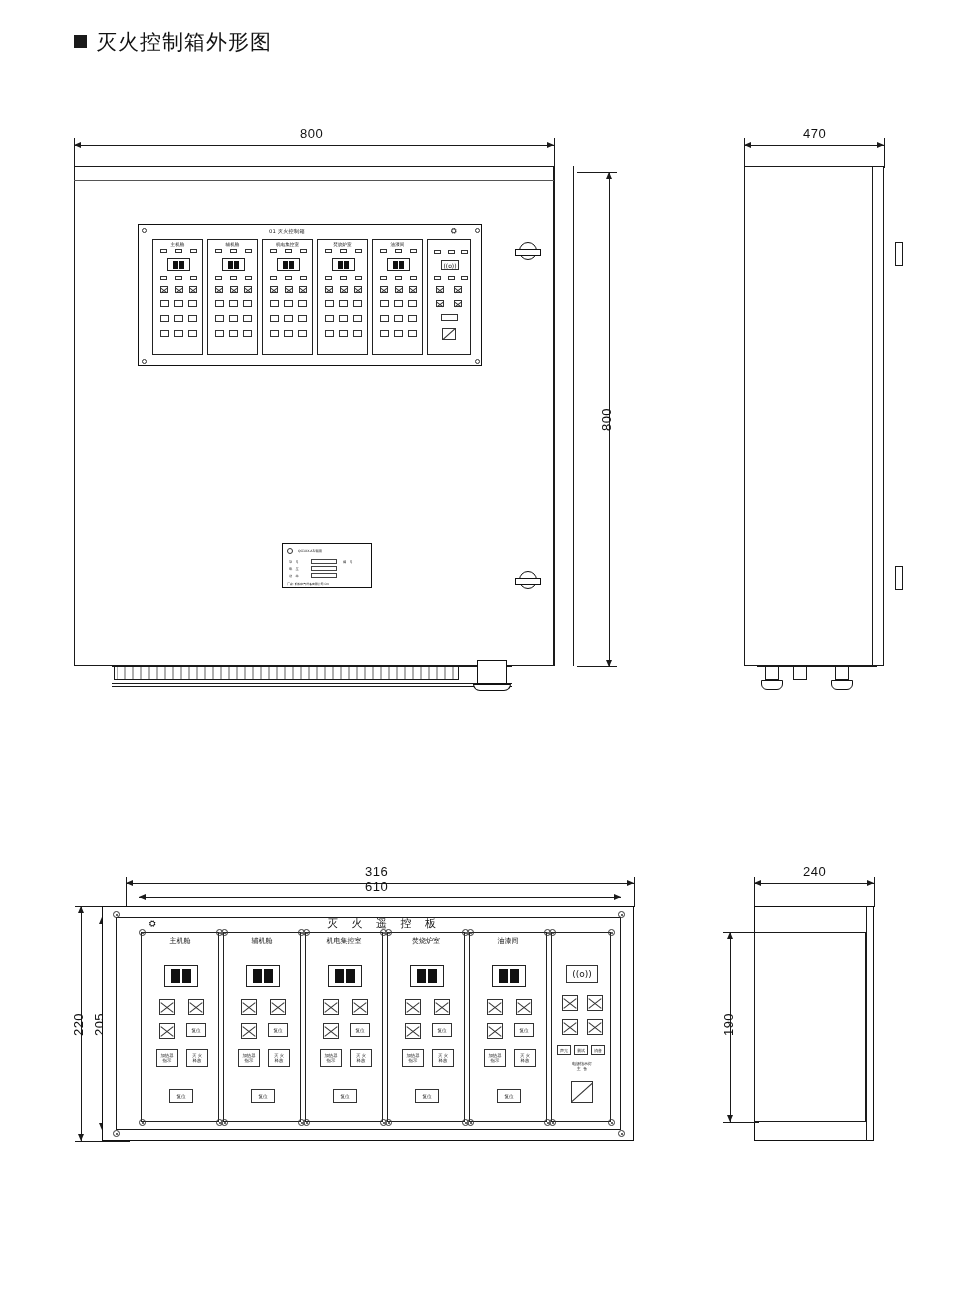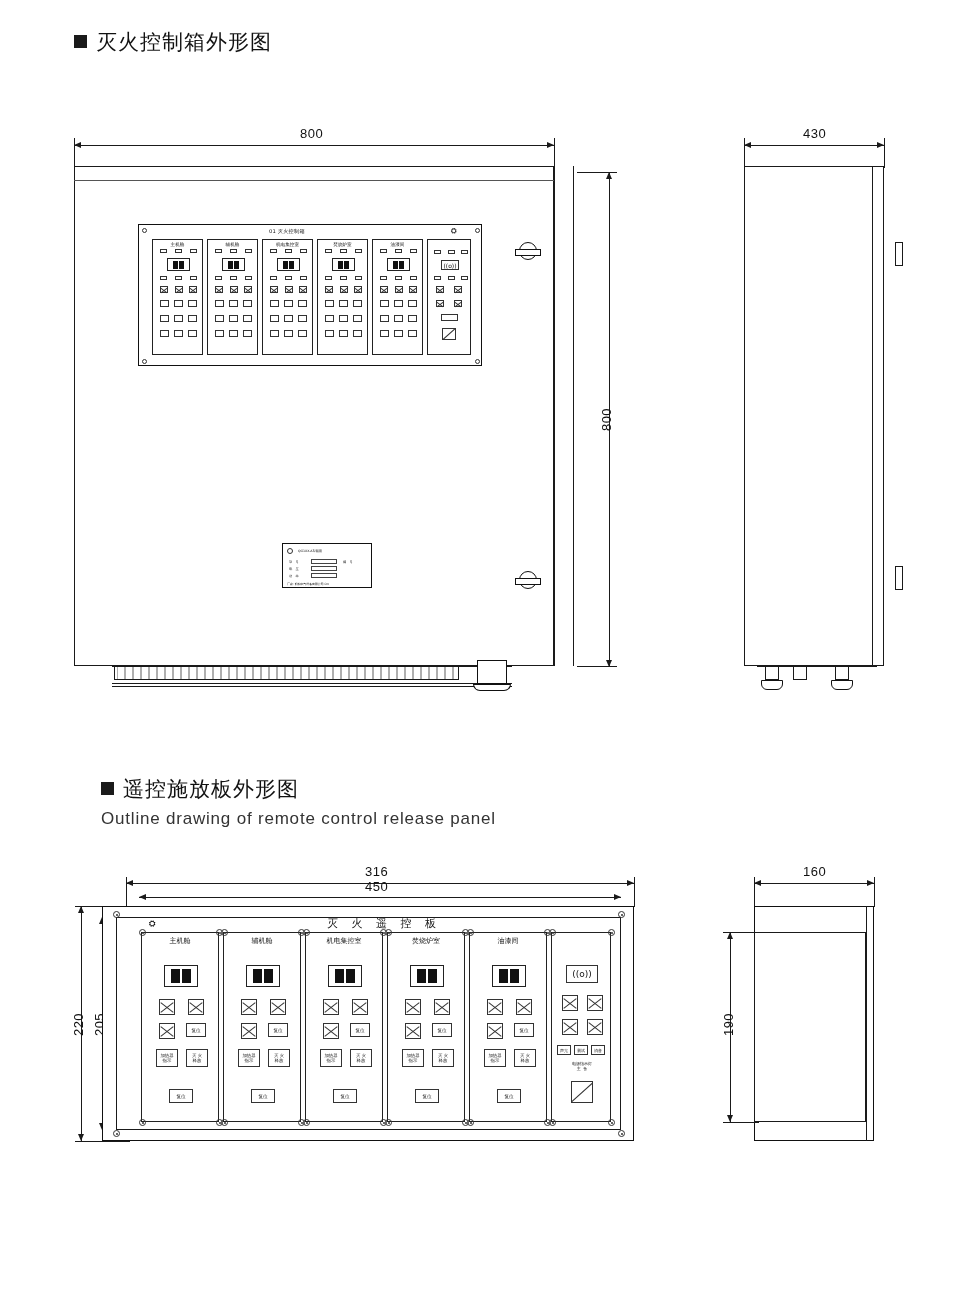--- a/index.html
+++ b/index.html
@@ -316,21 +316,21 @@
   <div class="arr arr-r" style="left:530px; top:142px;"></div>
   <div class="ln vl" style="left:57px; top:138px; height:30px;"></div>
   <div class="ln vl" style="left:537px; top:138px; height:30px;"></div>
   <div class="dimtxt" style="left:283px; top:126px;">800</div>
 
   <div class="ln hl" style="left:727px; top:145px; width:140px;"></div>
   <div class="arr arr-l" style="left:727px; top:142px;"></div>
   <div class="arr arr-r" style="left:860px; top:142px;"></div>
   <div class="ln vl" style="left:727px; top:138px; height:30px;"></div>
   <div class="ln vl" style="left:867px; top:138px; height:30px;"></div>
-  <div class="dimtxt" style="left:786px; top:126px;">430</div>
+  <div class="dimtxt" style="left:786px; top:126px;">470</div>
 
   <div class="ln vl" style="left:592px; top:172px; height:495px;"></div>
   <div class="arrv arrv-u" style="left:589px; top:172px;"></div>
   <div class="arrv arrv-d" style="left:589px; top:660px;"></div>
   <div class="ln hl" style="left:560px; top:172px; width:40px;"></div>
   <div class="ln hl" style="left:560px; top:666px; width:40px;"></div>
   <div class="dimtxt vert" style="left:578px; top:412px;">800</div>
 
   <div id="fcb-front"></div>
   <div id="fcb-front-inner"></div>
@@ -568,38 +568,32 @@
   <div class="ln vl" style="left:855px; top:166px; height:500px;"></div>
   <div class="rect" style="left:878px; top:242px; width:8px; height:24px;"></div>
   <div class="rect" style="left:878px; top:566px; width:8px; height:24px;"></div>
   <div class="ln hl" style="left:740px; top:666px; width:120px;"></div>
   <div class="rect" style="left:748px; top:666px; width:14px; height:14px;"></div>
   <div class="rect" style="left:776px; top:666px; width:14px; height:14px;"></div>
   <div class="rect" style="left:818px; top:666px; width:14px; height:14px;"></div>
   <div class="foot" style="left:744px; top:680px; width:22px; height:10px; border-radius:0 0 6px 6px;"></div>
   <div class="foot" style="left:814px; top:680px; width:22px; height:10px; border-radius:0 0 6px 6px;"></div>
 
-  <div class="section-head" style="left:84px; top:775px;">
-    <div>
-      <span class="head-sq"></span><span class="head-cn">遥控施放板外形图</span>
-    </div>
-    <div class="head-en" style="margin-left:0;">Outline drawing of remote control release panel</div>
-  </div>
 
   <div class="ln hl" style="left:109px; top:883px; width:508px;"></div>
   <div class="arr arr-l" style="left:109px; top:880px;"></div>
   <div class="arr arr-r" style="left:610px; top:880px;"></div>
   <div class="ln vl" style="left:109px; top:877px; height:30px;"></div>
   <div class="ln vl" style="left:617px; top:877px; height:30px;"></div>
   <div class="dimtxt" style="left:348px; top:864px;">316</div>
 
   <div class="ln hl" style="left:122px; top:897px; width:482px;"></div>
   <div class="arr arr-l" style="left:122px; top:894px;"></div>
   <div class="arr arr-r" style="left:597px; top:894px;"></div>
-  <div class="dimtxt" style="left:348px; top:879px;">450</div>
+  <div class="dimtxt" style="left:348px; top:879px;">610</div>
 
   <div class="ln vl" style="left:64px; top:906px; height:235px;"></div>
   <div class="arrv arrv-u" style="left:61px; top:906px;"></div>
   <div class="arrv arrv-d" style="left:61px; top:1134px;"></div>
   <div class="ln hl" style="left:58px; top:906px; width:55px;"></div>
   <div class="ln hl" style="left:58px; top:1141px; width:55px;"></div>
   <div class="dimtxt vert" style="left:50px; top:1017px;">220</div>
 
   <div class="ln vl" style="left:85px; top:917px; height:213px;"></div>
   <div class="arrv arrv-u" style="left:82px; top:917px;"></div>
@@ -738,21 +732,21 @@
     <div class="rp-screw" style="left:56px; top:-4px;"></div>
     <div class="rp-screw" style="left:-3px; top:186px;"></div>
     <div class="rp-screw" style="left:56px; top:186px;"></div>
   </div>
 
   <div class="ln hl" style="left:737px; top:883px; width:120px;"></div>
   <div class="arr arr-l" style="left:737px; top:880px;"></div>
   <div class="arr arr-r" style="left:850px; top:880px;"></div>
   <div class="ln vl" style="left:737px; top:877px; height:30px;"></div>
   <div class="ln vl" style="left:857px; top:877px; height:30px;"></div>
-  <div class="dimtxt" style="left:786px; top:864px;">160</div>
+  <div class="dimtxt" style="left:786px; top:864px;">240</div>
 
   <div class="rp-board" style="left:737px; top:906px; width:120px; height:235px;"></div>
   <div class="rect" style="left:737px; top:932px; width:112px; height:190px;"></div>
   <div class="ln vl" style="left:849px; top:906px; height:235px;"></div>
 
   <div class="ln vl" style="left:713px; top:932px; height:190px;"></div>
   <div class="arrv arrv-u" style="left:710px; top:932px;"></div>
   <div class="arrv arrv-d" style="left:710px; top:1115px;"></div>
   <div class="ln hl" style="left:706px; top:932px; width:36px;"></div>
   <div class="ln hl" style="left:706px; top:1122px; width:36px;"></div>

